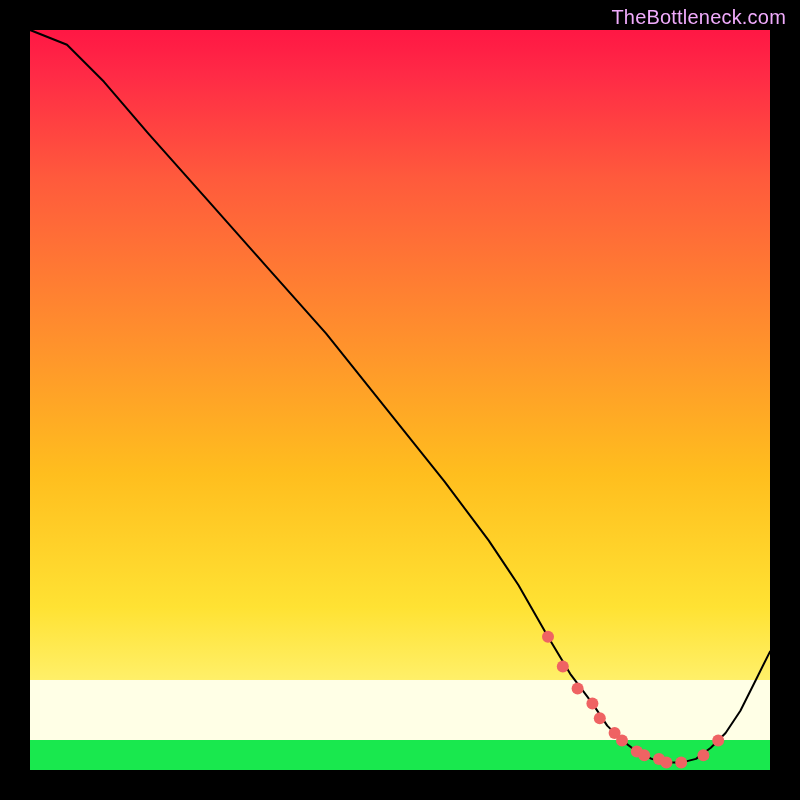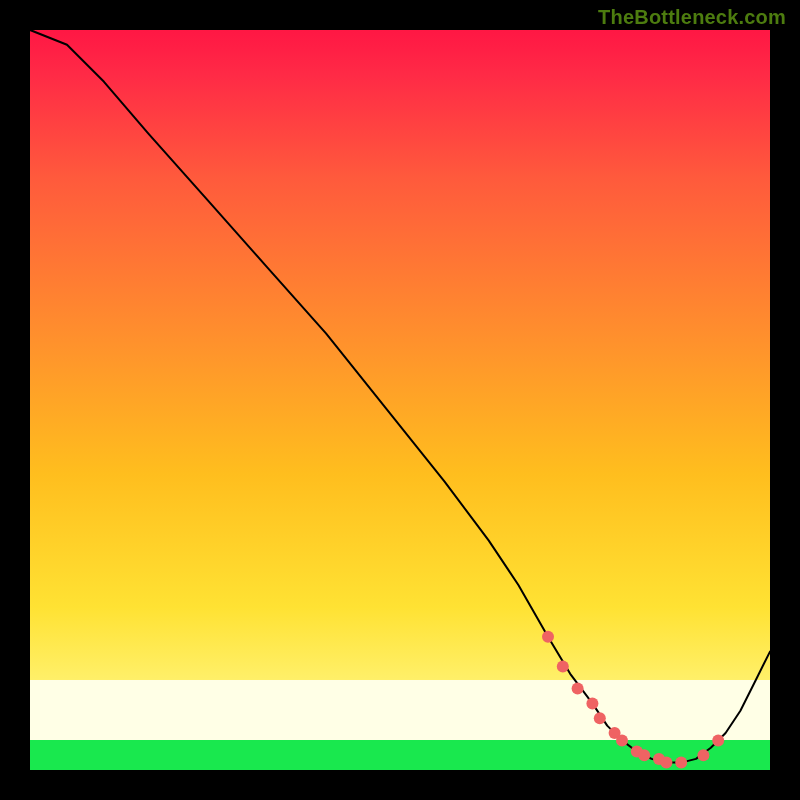--- a/index.html
+++ b/index.html
@@ -14,22 +14,22 @@
   .stage {
     position: relative;
     width: 800px;
     height: 800px;
   }
   .watermark {
     position: absolute;
     top: 6px;
     right: 14px;
     font-size: 20px;
-    font-weight: 700;
-    color: #4d7c0f;
+    font-weight: 400;
+    color: #f0abfc;
     letter-spacing: 0.2px;
     user-select: none;
   }
   svg.plot {
     position: absolute;
     inset: 0;
     width: 800px;
     height: 800px;
     display: block;
   }

